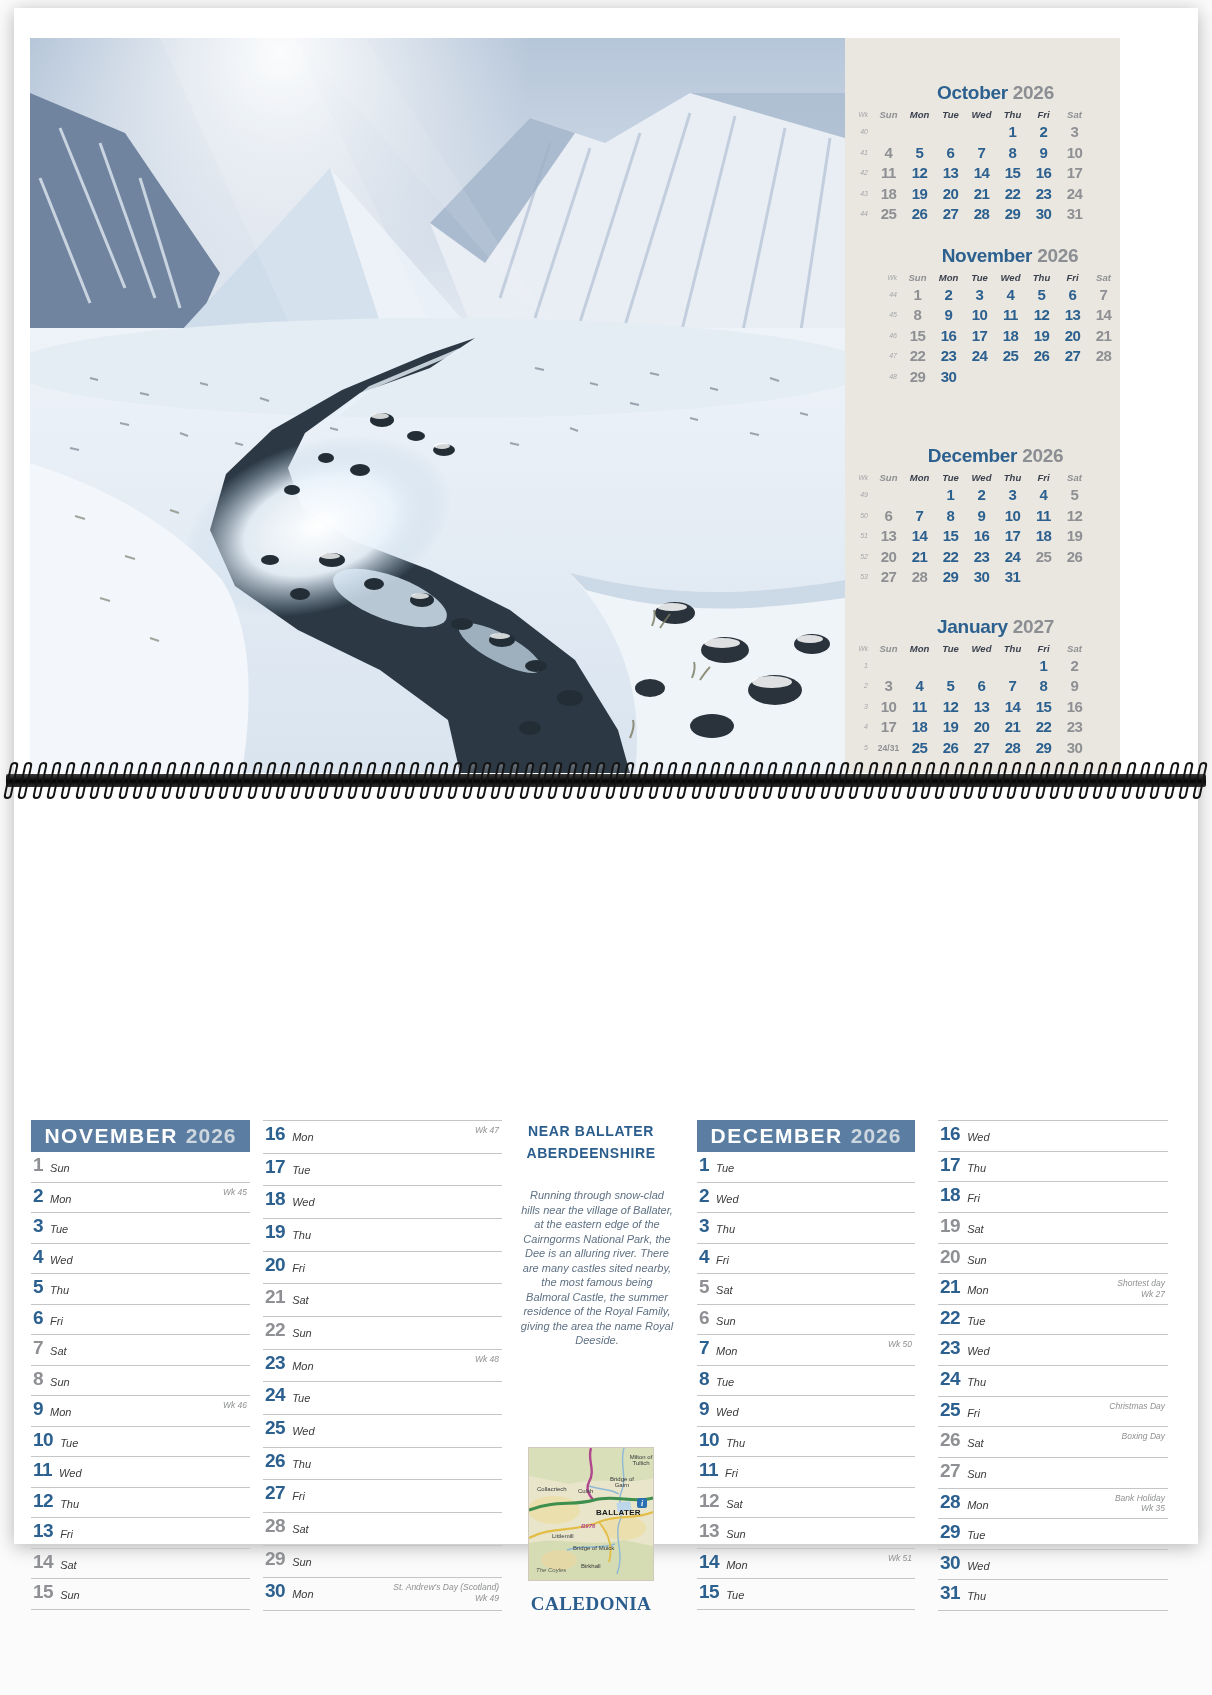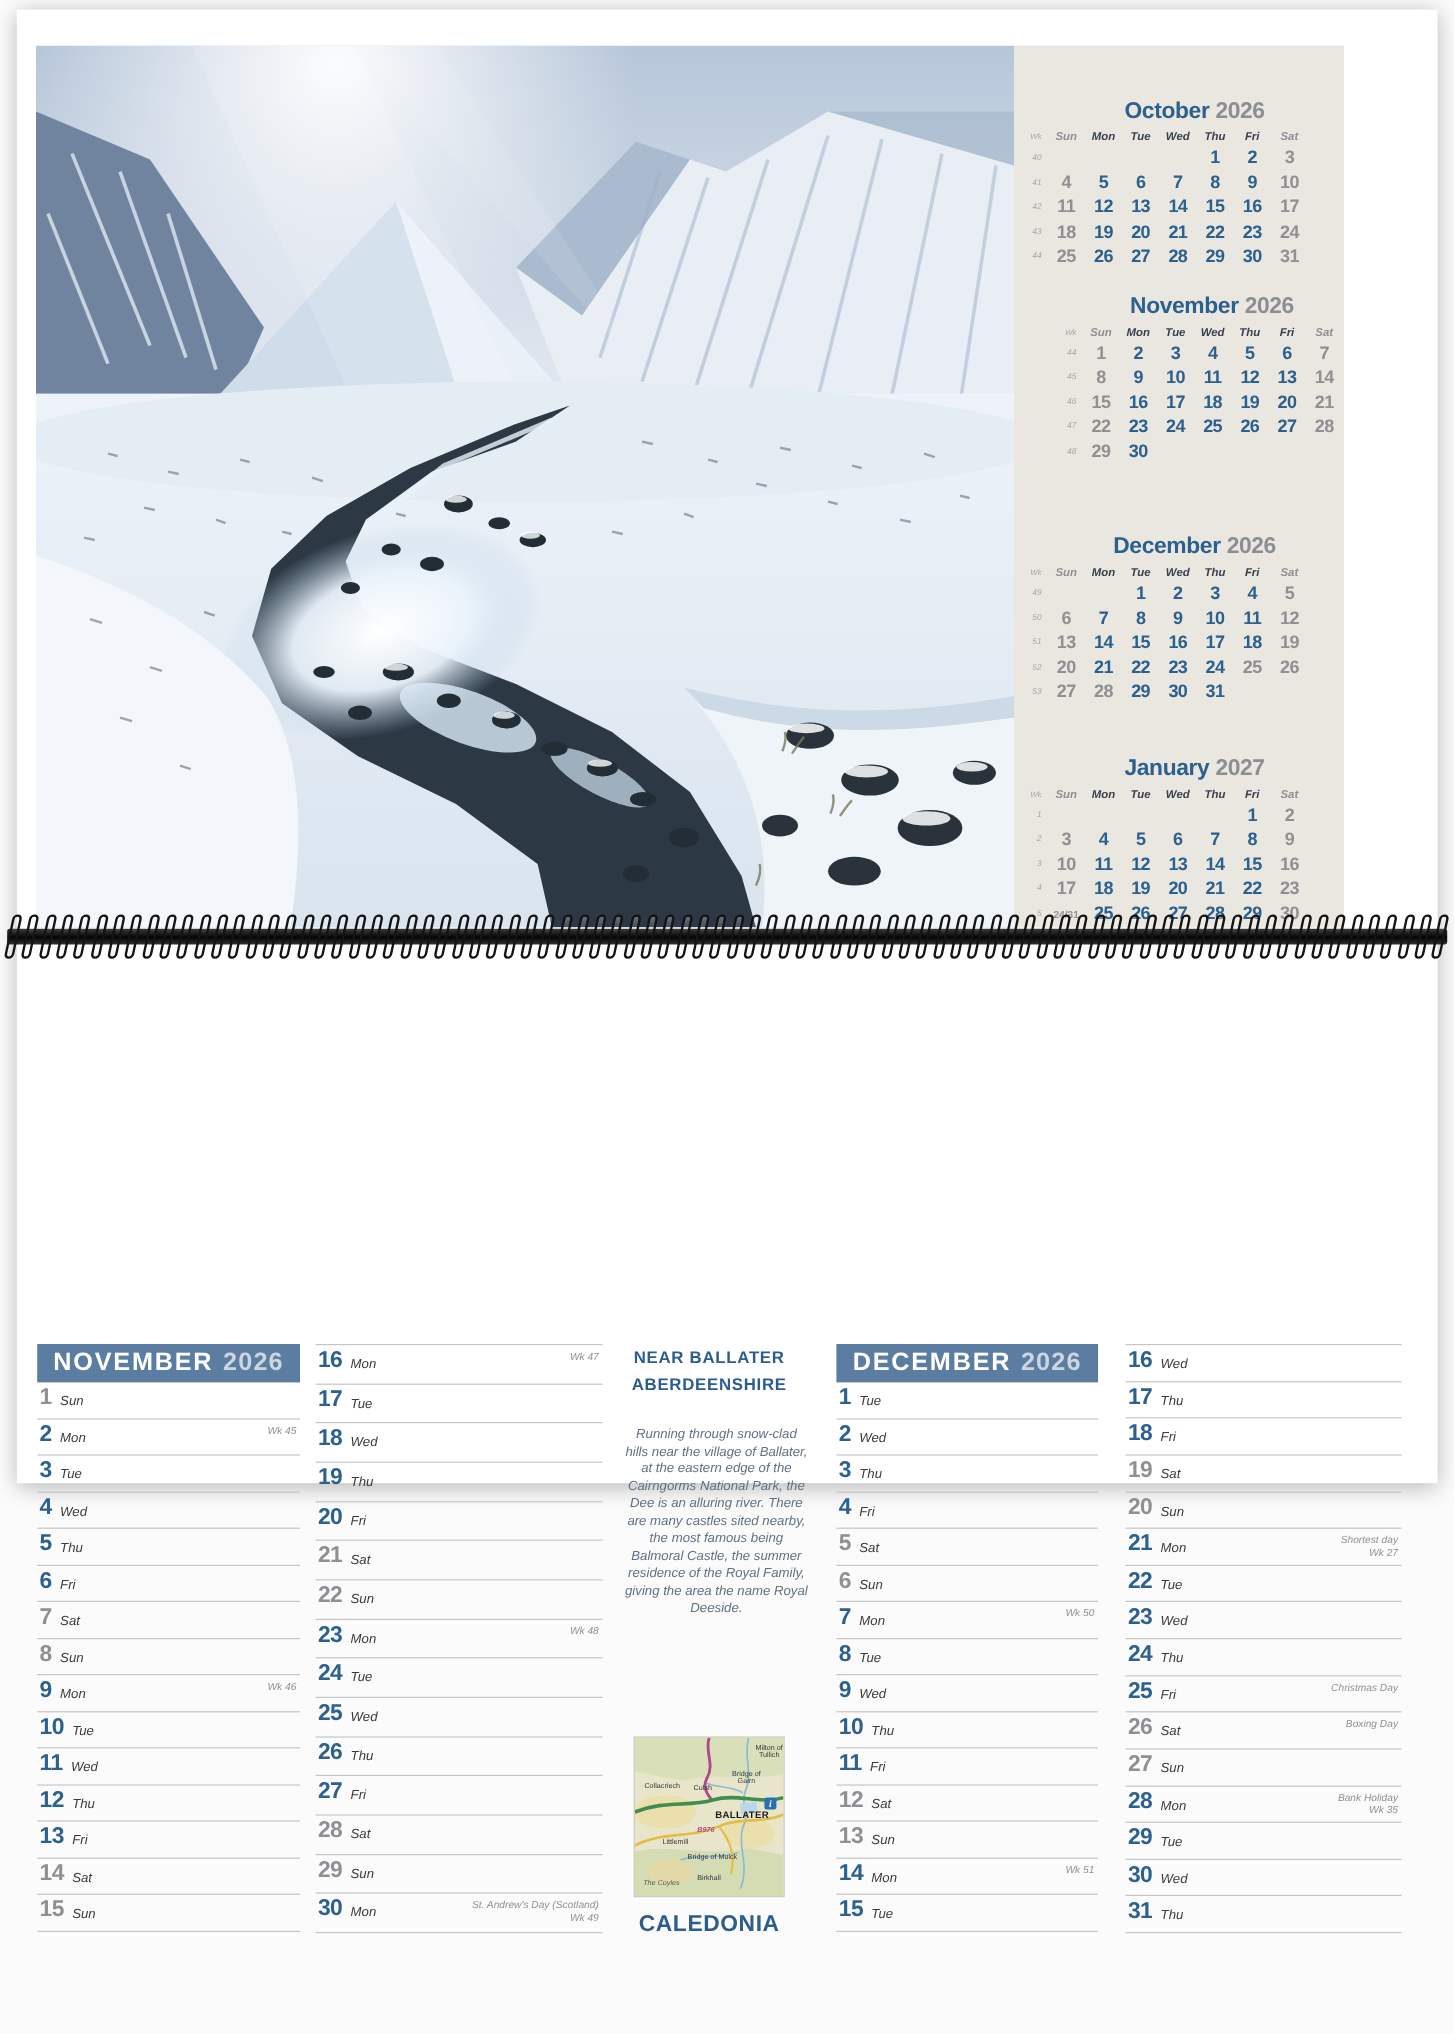--- a/index.html
+++ b/index.html
@@ -1,26 +1,26 @@
 <!DOCTYPE html>
 <html><head>
 <meta charset="utf-8">
 <style>
   html,body{margin:0;padding:0;background:#f7f7f7;font-family:"Liberation Sans","DejaVu Sans",sans-serif;}
   .stage{position:relative;width:1212px;height:1695px;background:#fbfbfb;overflow:hidden;}
-  .pagewrap{position:absolute;left:14px;top:8px;width:1184px;height:1228px;background:#ffffff;
+  .pagewrap{position:absolute;left:14px;top:8px;width:1184px;height:1536px;background:#ffffff;
             box-shadow:0 3px 18px rgba(0,0,0,.28);}
   
   .photo{position:absolute;left:16px;top:30px;width:815px;height:735px;overflow:hidden;background:#dfe7f0;}
   .photo svg{display:block;}
   .mini-panel{position:absolute;left:831px;top:30px;width:275px;height:735px;background:#eae7e0;
               padding-top:44px;box-sizing:border-box;}
   .mini{margin:0 0 20px 0;}
   .mini.g2{margin-bottom:58px;padding-left:29px;}
-  .mini.g3{margin-bottom:42px;}
+  .mini.g3{margin-bottom:28px;}
   .mini.g1{margin-bottom:20px;}
   .mini h3{margin:0 0 3px 26px;text-align:center;font-size:19px;font-weight:bold;letter-spacing:-0.3px;}
   .mt{color:#2c608f;}
   .my{color:#8b8e92;margin-left:5px;}
   .mini-grid{display:grid;grid-template-columns:26px repeat(7,31px);grid-template-rows:15px repeat(5,20.5px);margin-left:2px;}
   .wkh{font-size:6.5px;font-style:italic;color:#a3a6a9;text-align:right;padding-right:5px;align-self:center;}
   .wkn{font-size:7px;font-style:italic;color:#a3a6a9;text-align:right;padding-right:5px;padding-top:6px;}
   .dow{font-size:9.5px;font-weight:bold;font-style:italic;color:#3a414e;text-align:center;align-self:center;}
   .dow.mut{color:#8e9094;}
   .day{font-size:15px;font-weight:bold;color:#2c608f;text-align:center;letter-spacing:-0.5px;padding-top:1px;}
@@ -59,21 +59,21 @@
   .info-title{margin:0;font-size:14px;font-weight:bold;letter-spacing:.6px;color:#2b5d8d;line-height:22px;}
   .info-text{margin:24px 2px 0 14px;font-size:11px;line-height:14.5px;font-style:italic;color:#5f7184;}
   .map-block{margin:100px auto 0 auto;width:130px;}
   .map{position:relative;width:124px;height:132px;margin:0 auto;box-shadow:0 0 0 1px #cfcabd;overflow:hidden;background:#e6e3c6;}
   .map svg{position:absolute;left:0;top:0;}
   .ml{position:absolute;font-size:6px;color:#33373a;line-height:6.5px;white-space:nowrap;}
   .ml.big{font-size:8px;font-weight:bold;color:#16181a;letter-spacing:.3px;padding-left:20px;}
   .ml.road{color:#b0488e;font-style:italic;font-size:6px;font-weight:bold;}
   .ml.wrap{white-space:normal;width:30px;}
   .ml.ital{font-style:italic;color:#5a5e52;}
-  .caledonia{margin-top:13px;font-size:19px;font-weight:bold;color:#2b5d8d;letter-spacing:.5px;}
+  .caledonia{margin-top:13px;font-size:19px;font-weight:bold;color:#2b5d8d;letter-spacing:.5px;font-family:Liberation Serif, serif;}
 </style>
 </head>
 <body>
 
 <div class="stage">
   <div class="pagewrap">
 
     <div class="photo">
       <svg width="815" height="735" viewBox="0 0 815 735" xmlns="http://www.w3.org/2000/svg">
         <defs>

